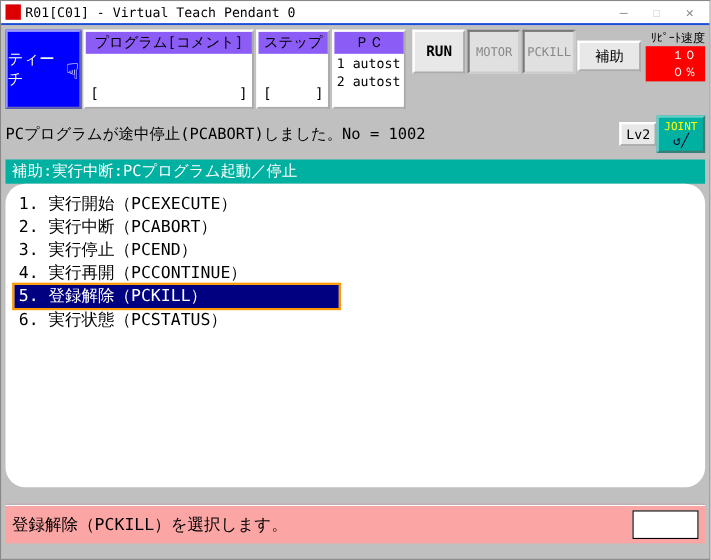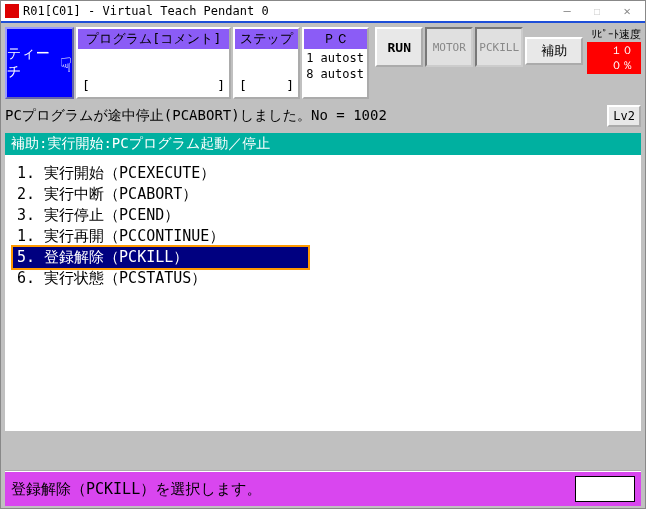--- a/index.html
+++ b/index.html
@@ -25,24 +25,24 @@
   .repeat { font-size: 11px; text-align: right; }
   .repeatval { background: #ff0000; color: #fff; font-size: 11px; padding: 1px 8px; }
   .msgbar { display: flex; align-items: center; padding: 2px 4px 6px 4px; gap: 0; background: #c0c0c0; }
   .msgtext { font-size: 14px; flex: 1; }
   .lvbtn { border: 2px outset #fff; background: #e8e8e8; padding: 2px 4px; font-size: 12px; }
   .jointbtn { width: 44px; height: 34px; background: #00b0a0; color: #ffff00; font-size: 10px; display: flex; flex-direction: column; align-items: center; justify-content: center; border: 2px outset #66d0c8; }
   .manual { font-size: 12px; text-align: center; }
   .manualval { width: 58px; height: 18px; border: 1px inset #888; background: linear-gradient(to right, #0f0 40%, #fff 40%); font-size: 10px; display: flex; align-items: center; padding-left: 2px; position: relative; }
   .manualval .h { position: absolute; right: 2px; bottom: -1px; color: #f00; font-size: 9px; }
   .menuhead { background: #00b0a0; color: #fff; font-size: 14px; padding: 2px 6px; margin: 0 4px; }
-  .menubody { background: #fff; margin: 0 4px 4px 4px; padding: 8px 8px; height: 276px; font-size: 15px; }
+  .menubody { background: #fff; margin: 0 4px 4px 4px; padding: 8px 8px; height: 276px; font-size: 15px; border-radius: 18px; }
   .menuitem { padding: 1px 4px; }
   .menuitem.sel { background: #000080; color: #fff; outline: 2px solid #ff9900; display: inline-block; padding-right: 120px; }
-  .statusbar { position: absolute; bottom: 2px; left: 4px; right: 4px; height: 36px; background: #d946ef; border-top: 2px groove #fff; display: flex; align-items: center; padding: 0 6px; font-size: 15px; }
+  .statusbar { position: absolute; bottom: 14px; left: 4px; right: 4px; height: 36px; background: #fca5a5; border-top: 2px groove #fff; display: flex; align-items: center; padding: 0 6px; font-size: 15px; }
   .statusbox { width: 60px; height: 26px; background: #fff; border: 1px solid #000; margin-left: auto; }
   .pcline { font-size: 12px; white-space: nowrap; }
 </style>
 </head>
 <body>
 
 <div class="window">
 
   <div class="titlebar">
     <div class="icon"></div>
@@ -79,21 +79,21 @@
           <span>[</span>
           <span>]</span>
         </div>
       </div>
     </div>
 
     <div class="colbox pc">
       <div class="colhead">ＰＣ</div>
       <div class="colbody" style="justify-content:flex-start;gap:2px">
         <div class="pcline">1 autost</div>
-        <div class="pcline">8 autost</div>
+        <div class="pcline">2 autost</div>
       </div>
     </div>
 
     <div style="display:flex;gap:2px;margin-left:4px">
       <div style="display:flex;gap:2px">
         <div class="run">RUN</div>
         <div class="motor">MOTOR</div>
         <div class="cycle">PCKILL</div>
       </div>
       <div style="display:flex;gap:4px;align-items:center">
@@ -102,23 +102,27 @@
           <div>ﾘﾋﾟｰﾄ速度</div>
           <div class="repeatval">１００％</div>
         </div>
       </div>
     </div>
   </div>
 
   <div class="msgbar">
     <span class="msgtext">PCプログラムが途中停止(PCABORT)しました。No = 1002</span>
     <div class="lvbtn">Lv2</div>
+    <div class="jointbtn">
+      <span>JOINT</span>
+      <span style="color:#003;font-size:12px">↺╱</span>
+    </div>
   </div>
 
-  <div class="menuhead">補助:実行開始:PCプログラム起動／停止</div>
-  <div class="menubody" id="menu-list"><div class="menuitem">1.  実行開始（PCEXECUTE）</div><div class="menuitem">2.  実行中断（PCABORT）</div><div class="menuitem">3.  実行停止（PCEND）</div><div class="menuitem">1.  実行再開（PCCONTINUE）</div><div class="menuitem sel">5.  登録解除（PCKILL）</div><div class="menuitem">6.  実行状態（PCSTATUS）</div></div>
+  <div class="menuhead">補助:実行中断:PCプログラム起動／停止</div>
+  <div class="menubody" id="menu-list"><div class="menuitem">1.  実行開始（PCEXECUTE）</div><div class="menuitem">2.  実行中断（PCABORT）</div><div class="menuitem">3.  実行停止（PCEND）</div><div class="menuitem">4.  実行再開（PCCONTINUE）</div><div class="menuitem sel">5.  登録解除（PCKILL）</div><div class="menuitem">6.  実行状態（PCSTATUS）</div></div>
 
   <div class="statusbar">
     <span>登録解除（PCKILL）を選択します。</span>
     <div class="statusbox"></div>
   </div>
 
 </div>
 
 </body></html>

